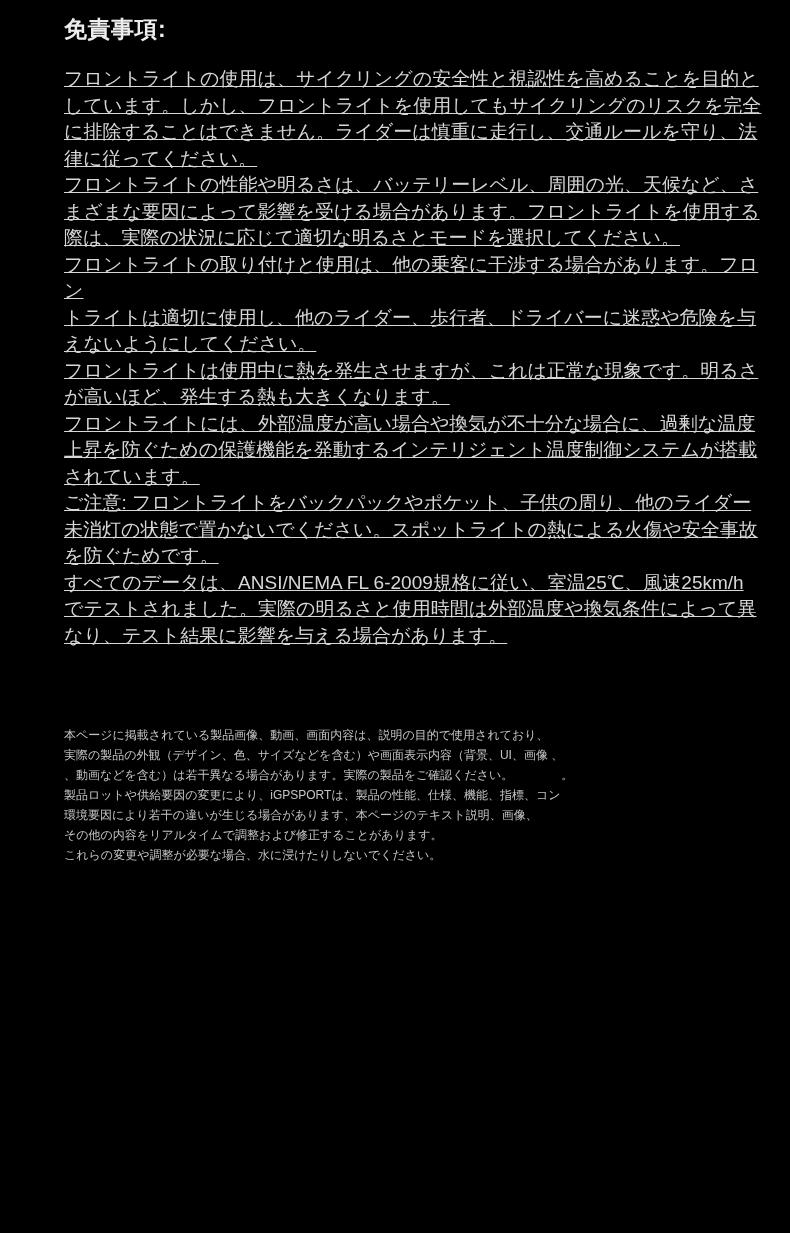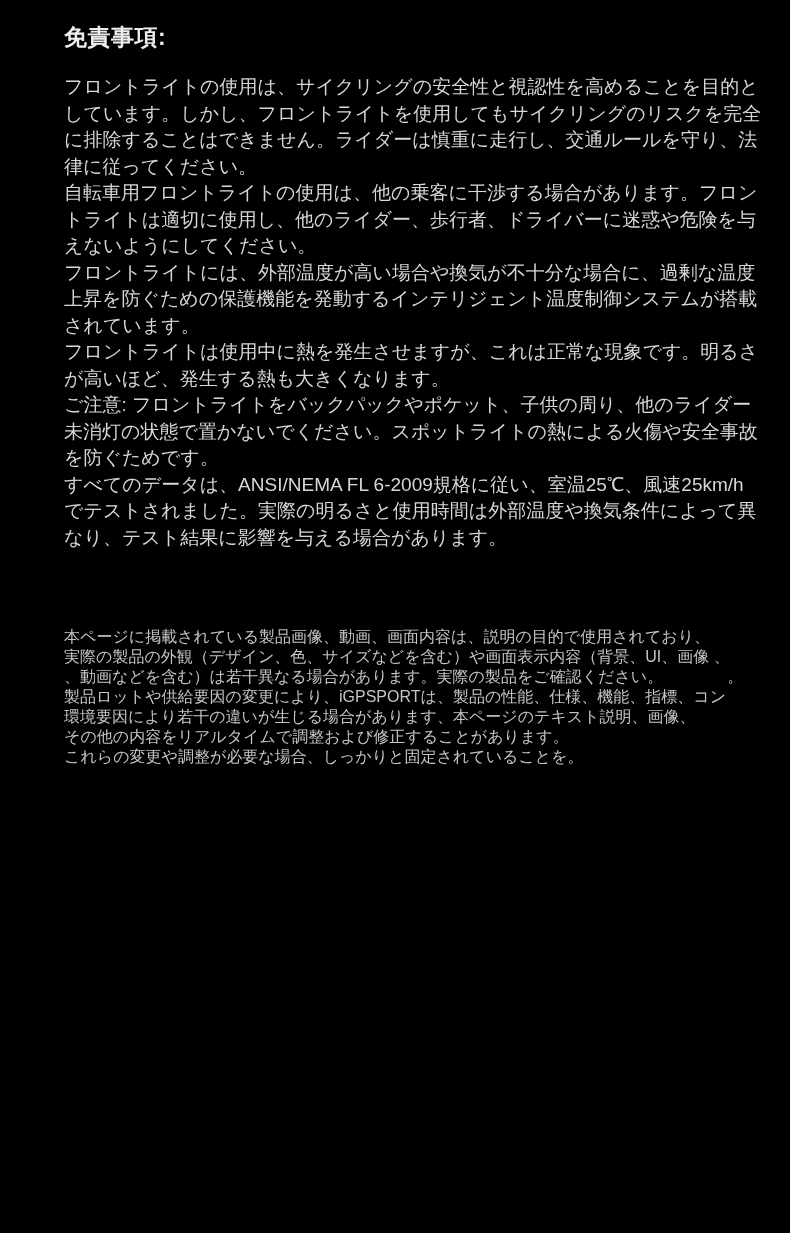--- a/index.html
+++ b/index.html
@@ -11,84 +11,88 @@
   html,body{
     margin:0;
     padding:0;
     background:var(--background);
   }
   .page{
     position:relative;
     width:790px;
     height:1096px;
     box-sizing:border-box;
-    padding:22px 20px 0 64px;
+    padding:14px 20px 0 64px;
     background:var(--background);
     font-family:"Liberation Sans", sans-serif;
     overflow:hidden;
   }
   .page-title{
     margin:0 0 22px 0;
     font-size:23px;
     line-height:30px;
     font-weight:700;
     color:var(--title-text);
     letter-spacing:0.5px;
   }
   .disclaimer-body p{
     margin:0;
     font-size:19px;
     line-height:26.5px;
     color:var(--body-text);
     white-space:pre-line;
     word-break:break-all;
+    text-decoration:underline;
   }
   .footer-notes{
     margin-top:76px;
   }
   .footer-notes p{
     margin:0;
-    font-size:16px;
+    font-size:12px;
     line-height:20px;
     color:var(--footer-text);
     white-space:pre-line;
     word-break:break-all;
   }
 </style>
 </head>
 <body>
 
 <div class="page">
 
   <h1 class="page-title">免責事項:</h1>
 
   <section class="disclaimer-body">
     <p>フロントライトの使用は、サイクリングの安全性と視認性を高めることを目的と
 しています。しかし、フロントライトを使用してもサイクリングのリスクを完全
 に排除することはできません。ライダーは慎重に走行し、交通ルールを守り、法
 律に従ってください。</p>
-    <p>自転車用フロントライトの使用は、他の乗客に干渉する場合があります。フロン
+    <p>フロントライトの性能や明るさは、バッテリーレベル、周囲の光、天候など、さ
+まざまな要因によって影響を受ける場合があります。フロントライトを使用する
+際は、実際の状況に応じて適切な明るさとモードを選択してください。</p>
+    <p>フロントライトの取り付けと使用は、他の乗客に干渉する場合があります。フロン
 トライトは適切に使用し、他のライダー、歩行者、ドライバーに迷惑や危険を与
 えないようにしてください。</p>
+    <p>フロントライトは使用中に熱を発生させますが、これは正常な現象です。明るさ
+が高いほど、発生する熱も大きくなります。</p>
     <p>フロントライトには、外部温度が高い場合や換気が不十分な場合に、過剰な温度
 上昇を防ぐための保護機能を発動するインテリジェント温度制御システムが搭載
 されています。</p>
-    <p>フロントライトは使用中に熱を発生させますが、これは正常な現象です。明るさ
-が高いほど、発生する熱も大きくなります。</p>
     <p>ご注意: フロントライトをバックパックやポケット、子供の周り、他のライダー
 未消灯の状態で置かないでください。スポットライトの熱による火傷や安全事故
 を防ぐためです。</p>
     <p>すべてのデータは、ANSI/NEMA FL 6-2009規格に従い、室温25℃、風速25km/h
 でテストされました。実際の明るさと使用時間は外部温度や換気条件によって異
 なり、テスト結果に影響を与える場合があります。</p>
   </section>
 
   <section class="footer-notes">
     <p>本ページに掲載されている製品画像、動画、画面内容は、説明の目的で使用されており、
 実際の製品の外観（デザイン、色、サイズなどを含む）や画面表示内容（背景、UI、画像 、
 、動画などを含む）は若干異なる場合があります。実際の製品をご確認ください。　　　　。</p>
     <p>製品ロットや供給要因の変更により、iGPSPORTは、製品の性能、仕様、機能、指標、コン
 環境要因により若干の違いが生じる場合があります、本ページのテキスト説明、画像、
 その他の内容をリアルタイムで調整および修正することがあります。</p>
-    <p>これらの変更や調整が必要な場合、しっかりと固定されていることを。</p>
+    <p>これらの変更や調整が必要な場合、水に浸けたりしないでください。</p>
   </section>
 
 </div>
 
 </body></html>

